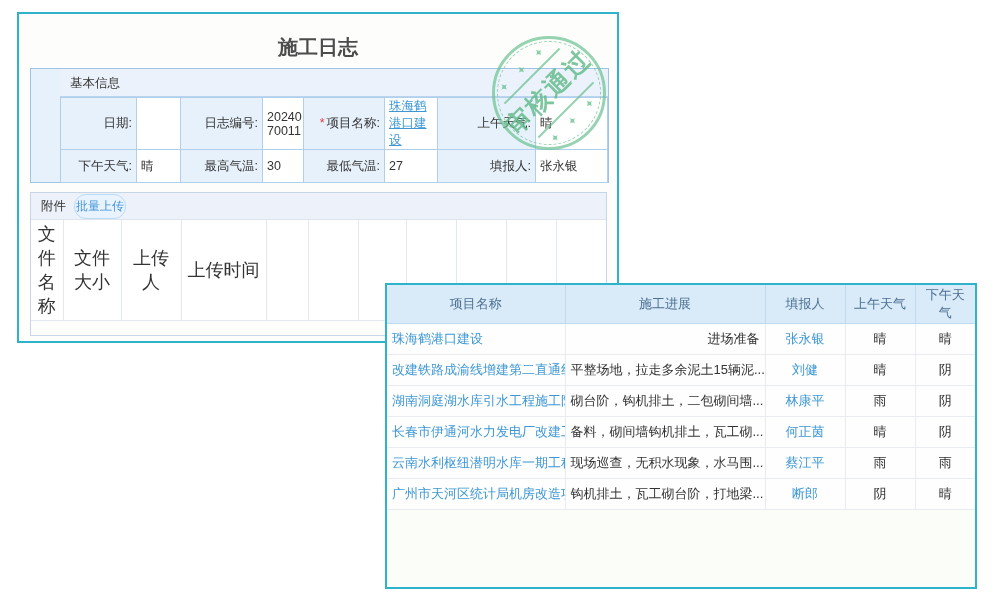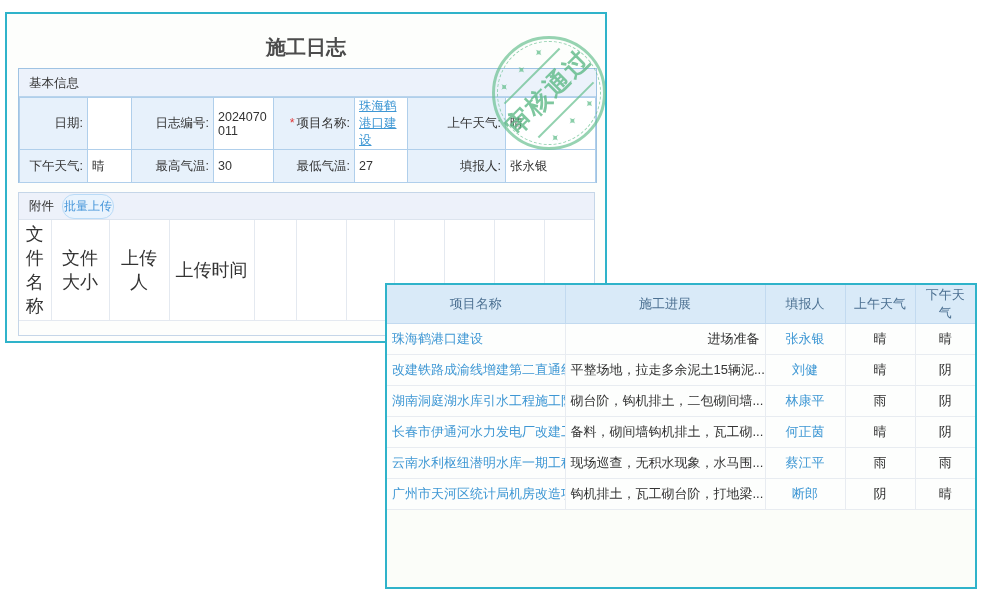--- a/index.html
+++ b/index.html
@@ -1,25 +1,25 @@
 <!DOCTYPE html>
 <html><head>
 <meta charset="utf-8">
 <style>
   * { margin:0; padding:0; box-sizing:border-box; }
   body { background:#fff; font-family:"Liberation Sans","DejaVu Sans",sans-serif; }
   .page { position:relative; width:1000px; height:600px; background:#ffffff; overflow:hidden; }
 
   
-  .panel1 { position:absolute; left:5px; top:12px; width:602px; height:331px;
+  .panel1 { position:absolute; left:17px; top:12px; width:602px; height:331px;
             border:2px solid #2fb3ca; background:#fdfefc; z-index:1; }
   .p1-title { padding-top:20px; text-align:center; font-size:20px; font-weight:bold; color:#4c4c4c; }
 
   .basic-box { position:absolute; left:11px; top:54px; width:579px; height:115px;
-               border:1px solid #9fc3e3; background:#e7f1fb; }
+               border:1px solid #9fc3e3; background:#e7f1fb;padding-left:29px; }
   .section-header { height:28px; line-height:28px; padding-left:10px; background:#ecf2fb;
                     font-size:12.5px; color:#333; border-bottom:1px solid #b9d4ec; }
   table.basic { width:100%; border-collapse:collapse; table-layout:fixed; }
   table.basic td { border:1px solid #b0cfeb; font-size:12.5px; color:#333; overflow:hidden; }
   table.basic tr.r1 { height:52px; }
   table.basic tr.r2 { height:33px;margin-left:12px; }
   td.lbl { background:#e7f1fb; text-align:right; padding-right:4px; }
   td.val { background:#ffffff; text-align:left; padding-left:4px; word-break:break-all; }
   .req { color:#e03a3a; margin-right:2px; }
   a.ulink { color:#3e97d4; text-decoration:underline; word-break:break-all; cursor:pointer; }
@@ -75,24 +75,24 @@
 <div class="page">
 
   <div class="panel1">
     <div class="p1-title">施工日志</div>
 
     <div class="basic-box">
       <div class="section-header">基本信息</div>
       <table class="basic">
         <tbody>
             <tr class="r1">
-          <td class="lbl" style="width:68px">日期:</td>
+          <td class="lbl" style="width:76px">日期:</td>
           <td class="val" style="width:44px"></td>
           <td class="lbl" style="width:82px">日志编号:</td>
-          <td class="val" style="width:60px">2024070011</td>
+          <td class="val" style="width:41px">2024070011</td>
           <td class="lbl" style="width:81px"><span class="req">*</span><span>项目名称:</span></td>
           <td class="val" style="width:53px"><a class="ulink">珠海鹤港口建设</a></td>
           <td class="lbl" style="width:98px">上午天气:</td>
           <td class="val">晴</td>
         </tr>
         <tr class="r2">
           <td class="lbl">下午天气:</td>
           <td class="val">晴</td>
           <td class="lbl">最高气温:</td>
           <td class="val">30</td>

